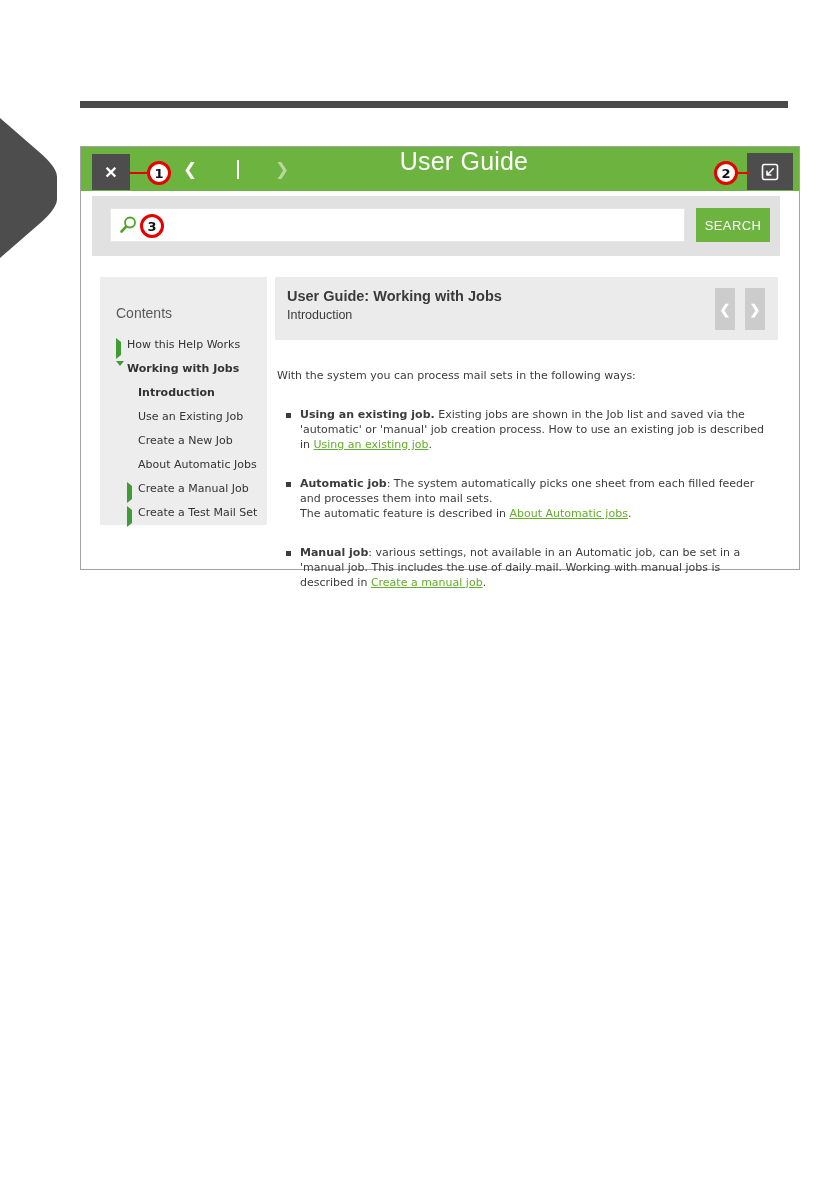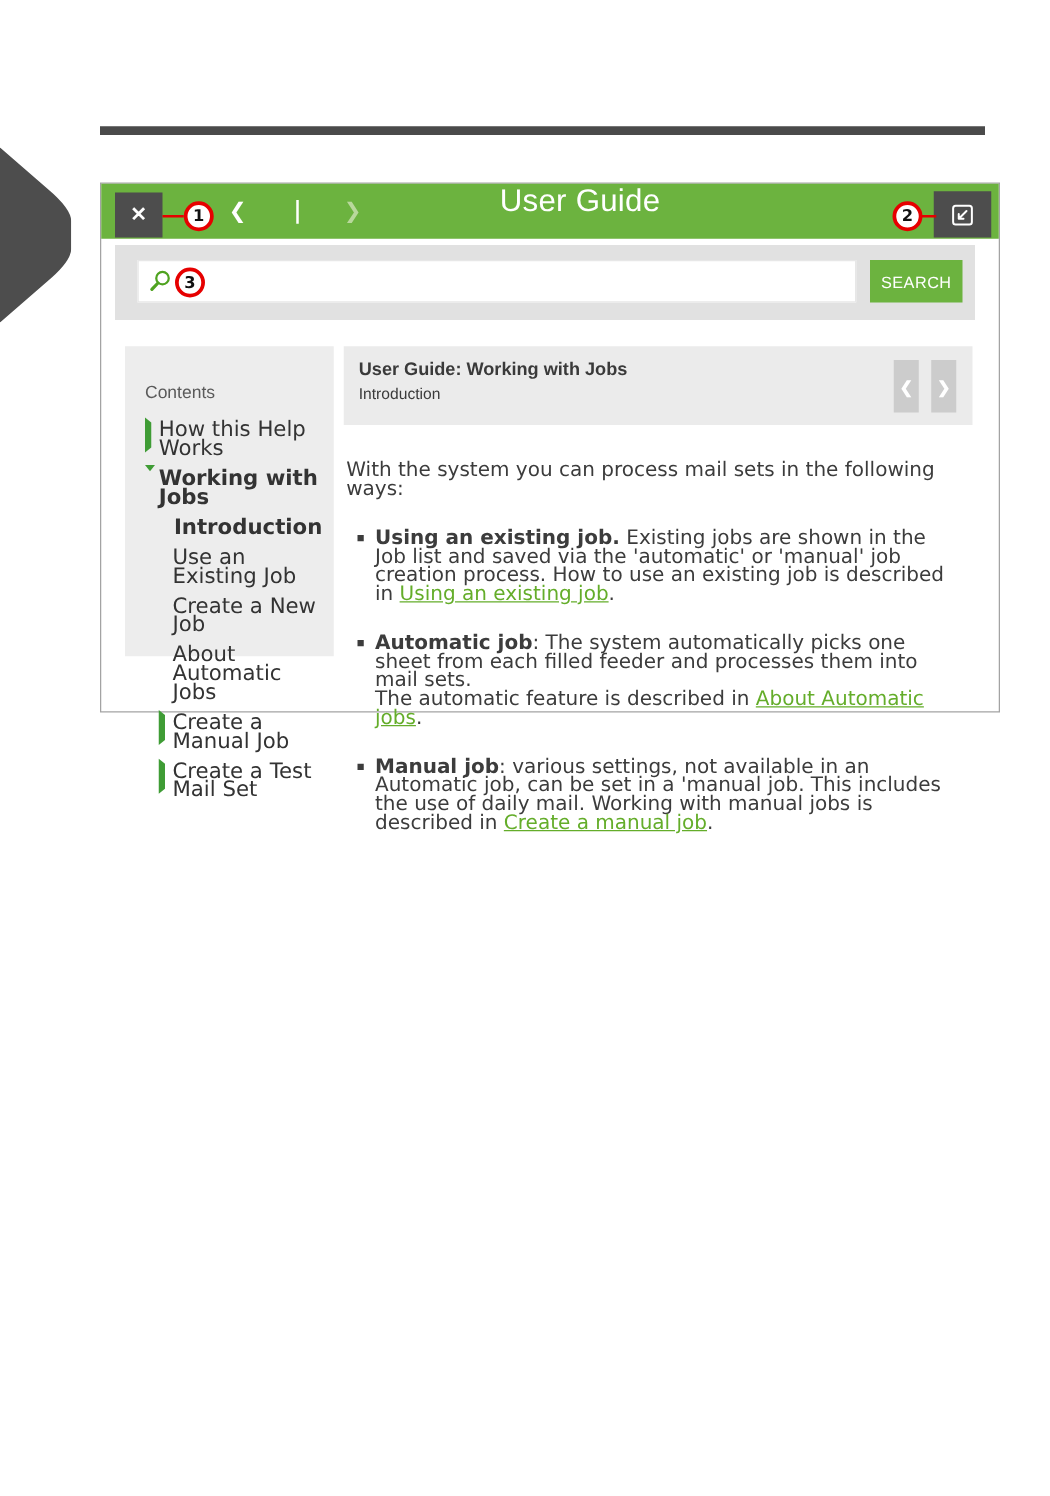--- a/index.html
+++ b/index.html
@@ -34,38 +34,38 @@
 
   
   .search-zone{position:absolute;left:11px;top:49px;width:688px;height:60px;background:var(--gray-search);}
   .search-input{position:absolute;left:18px;top:12px;width:575px;height:34px;background:#fff;border:1px solid #e7e7e7;display:flex;align-items:center;padding-left:6px;}
   .search-btn{position:absolute;left:604px;top:12px;width:74px;height:34px;background:var(--green);border:none;color:#fff;font-family:"Liberation Sans",sans-serif;font-size:13px;letter-spacing:.4px;cursor:pointer;}
   .mag{width:22px;height:22px;}
 
   
   .sidebar{position:absolute;left:19px;top:130px;width:167px;height:248px;background:var(--gray-side);padding:28px 8px 0 16px;}
   .contents-title{font-family:"Liberation Sans",sans-serif;font-size:14px;color:#5a5a5a;margin-bottom:16px;}
-  .toc-item{display:flex;font-size:17px;line-height:15px;color:#333;margin-bottom:9px;cursor:pointer;justify-content:center;}
+  .toc-item{display:flex;font-size:11px;line-height:15px;color:#333;margin-bottom:9px;cursor:pointer;}
   .toc-item.lvl2{padding-left:11px;}
   .toc-item.bold{font-weight:bold;}
   .toc-bullet{flex:0 0 11px;position:relative;top:4px;}
   .b-tri-right{width:0;height:0;border-left:5px solid #3f9c35;border-top:4px solid transparent;border-bottom:4px solid transparent;}
   .b-tri-down{width:0;height:0;border-top:5px solid #3f9c35;border-left:4px solid transparent;border-right:4px solid transparent;margin-top:1px;}
   .b-square{width:5px;height:5px;background:#3f9c35;margin-top:2px;}
 
   
   .main{position:absolute;left:194px;top:130px;width:503px;}
   .chead{position:relative;width:503px;height:63px;background:var(--gray-chead);padding:11px 0 11px 12px;}
   .chead-title{font-family:"Liberation Sans",sans-serif;font-size:14.5px;font-weight:bold;color:#3a3a3a;margin-bottom:4px;}
   .chead-sub{font-family:"Liberation Sans",sans-serif;font-size:12.5px;color:#3a3a3a;}
   .pager-btn{position:absolute;top:11px;width:20px;height:42px;background:var(--gray-btn);border:none;color:#fff;font-size:13px;font-weight:bold;display:flex;align-items:center;justify-content:center;cursor:pointer;}
   .pager-prev{left:440px;}
   .pager-next{left:470px;}
 
-  .body-text{padding:28px 8px 0 2px;font-size:16px;line-height:15px;color:var(--text);}
+  .body-text{padding:28px 8px 0 2px;font-size:11px;line-height:15px;color:var(--text);}
   .bullet-list{margin-top:13px;padding-left:9px;}
   .b-item{display:flex;margin-bottom:1px;margin-top:24px;}
   .b-marker{flex:0 0 14px;position:relative;}
   .b-marker::before{content:"";position:absolute;left:0;top:5.5px;width:5px;height:5px;background:#3c3c3c;}
   .b-body b{font-weight:bold;}
   .b-body .lnk{color:var(--link);text-decoration:underline;cursor:pointer;}
 </style>
 </head>
 <body>
 

